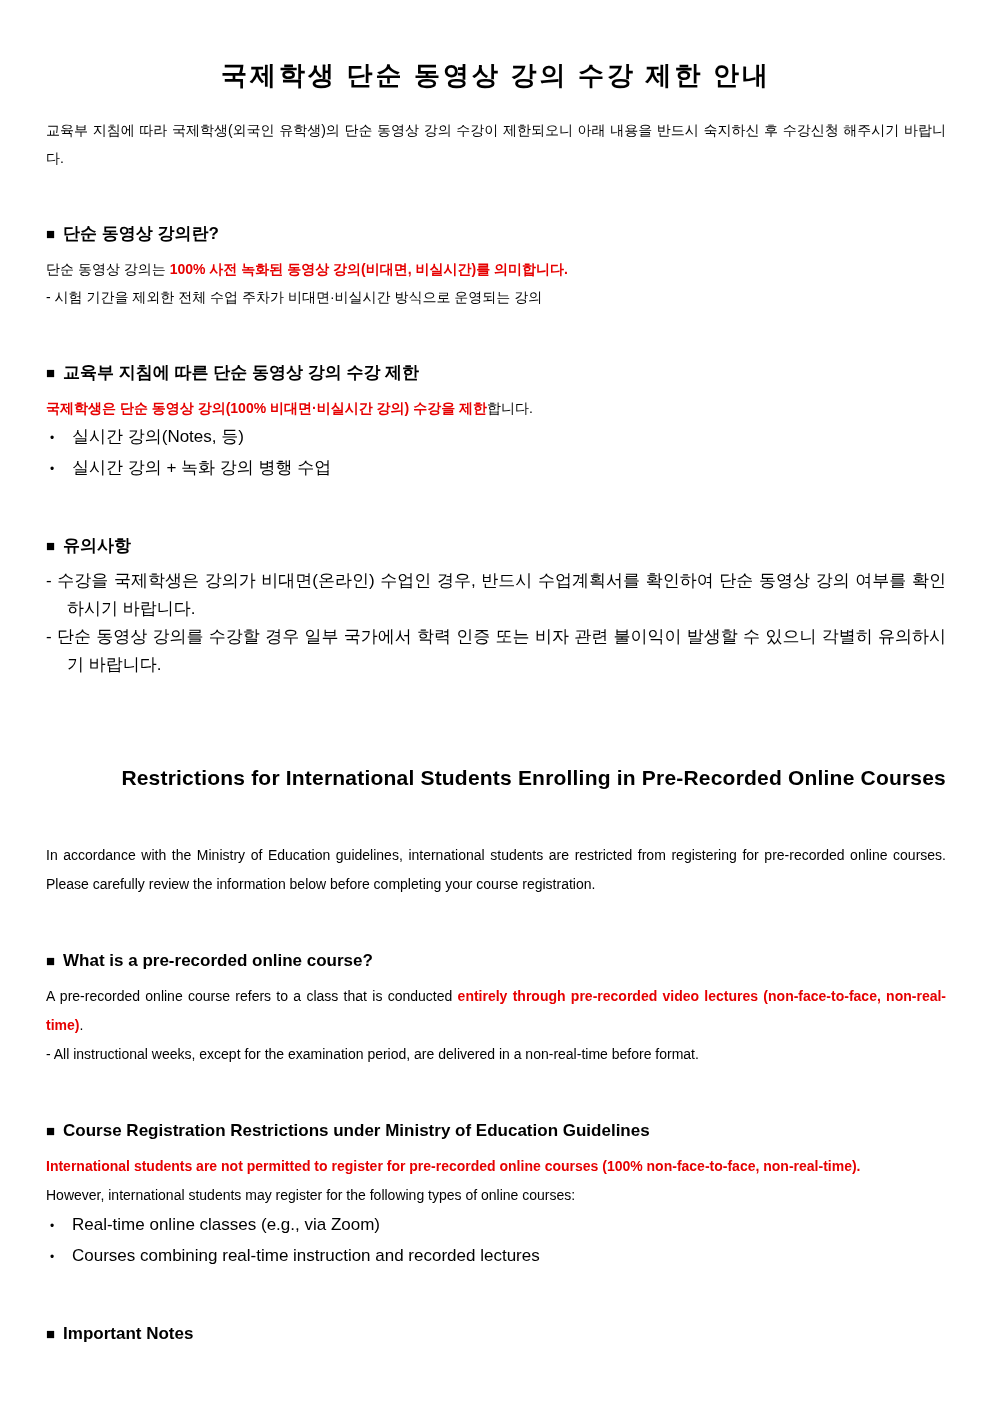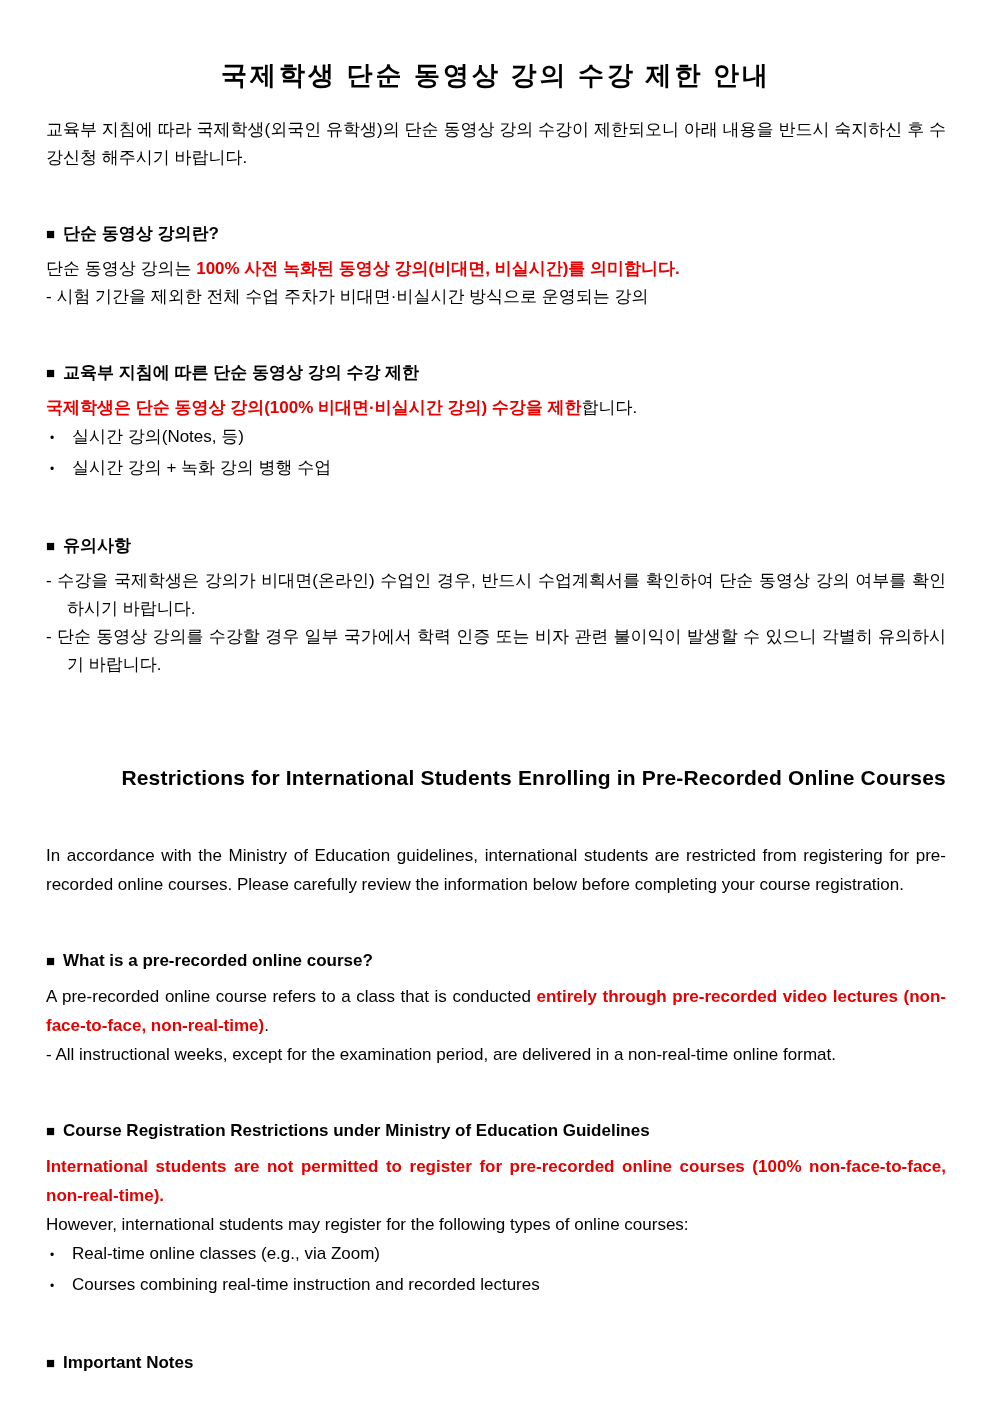--- a/index.html
+++ b/index.html
@@ -20,21 +20,21 @@
     text-align: center; letter-spacing: 3px;
     margin: 0 0 24px 0; line-height: 32px;
   }
   .en-title {
     font-size: 21px; font-weight: bold;
     text-align: right; letter-spacing: 0.2px;
     margin: 0 0 50px 0; line-height: 26px;
   }
 
   .body-text {
-    font-size: 17px; line-height: 28px;
+    font-size: 14px; line-height: 28px;
     text-align: justify; text-align-last: left;
     margin: 0;
   }
   .en .body-text { line-height: 29px; }
 
   .section { margin-top: 48px; }
   .section-heading {
     font-size: 17px; font-weight: bold;
     margin: 0 0 7px 0; line-height: 28px;
   }
@@ -112,21 +112,21 @@
 
     <p class="body-text">In accordance with the Ministry of Education guidelines, international students are restricted from registering for pre-recorded online courses. Please carefully review the information below before completing your course registration.</p>
 
     <div class="section">
       <h2 class="section-heading">
         <span class="marker">■</span><span>What is a pre-recorded online course?</span>
       </h2>
       <p class="body-text">
         <span>A pre-recorded online course refers to a class that is conducted </span><span class="red">entirely through pre-recorded video lectures (non-face-to-face, non-real-time)</span><span>.</span>
       </p>
-      <p class="body-text">- All instructional weeks, except for the examination period, are delivered in a non-real-time online format.</p>
+      <p class="body-text">- All instructional weeks, except for the examination period, are delivered in a non-real-time before format.</p>
     </div>
 
     <div class="section">
       <h2 class="section-heading">
         <span class="marker">■</span><span>Course Registration Restrictions under Ministry of Education Guidelines</span>
       </h2>
       <p class="body-text red">International students are not permitted to register for pre-recorded online courses (100% non-face-to-face, non-real-time).</p>
       <p class="body-text">However, international students may register for the following types of online courses:</p>
       <ul class="bullet-list">
         <li class="bullet-item">

